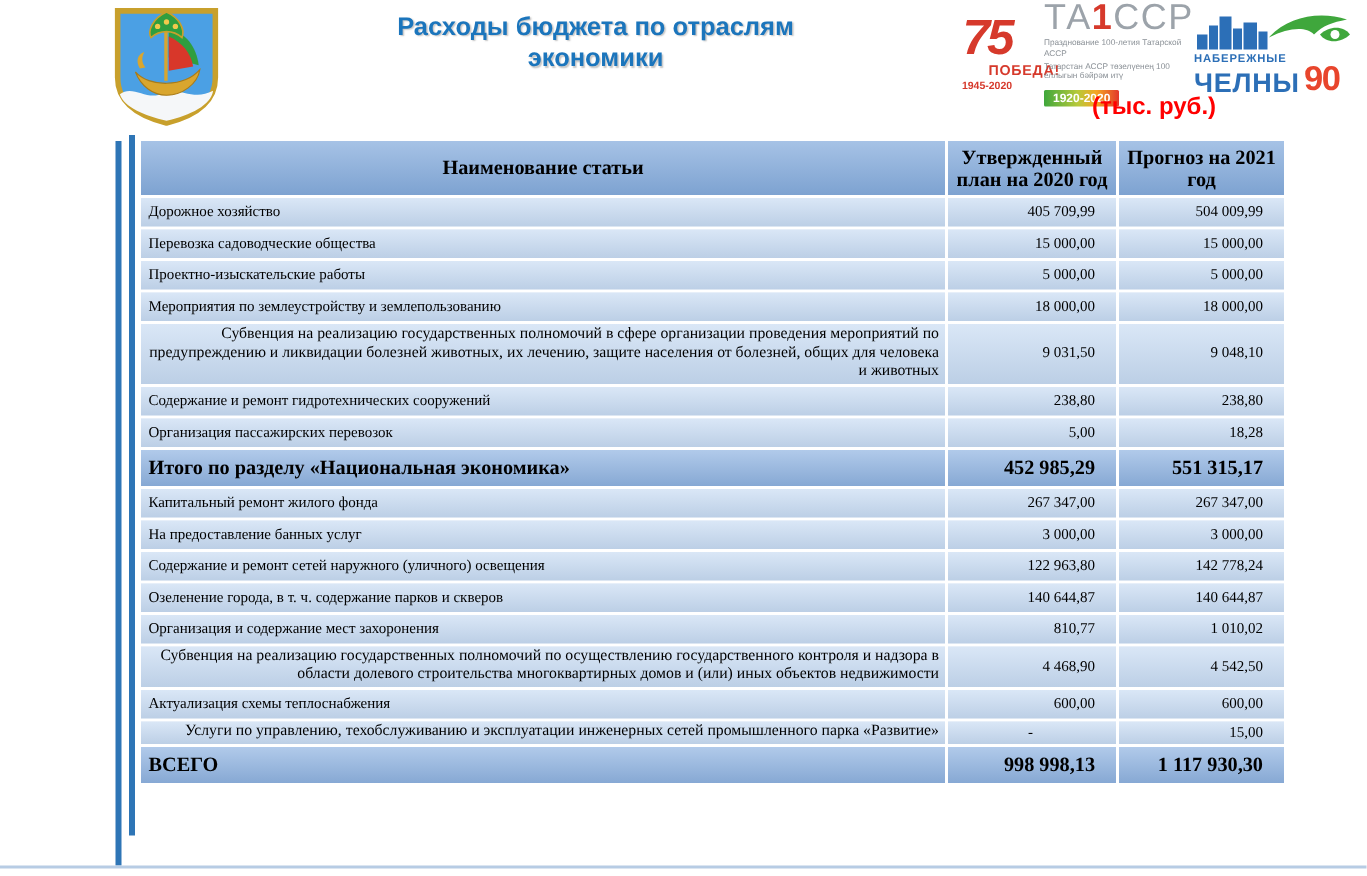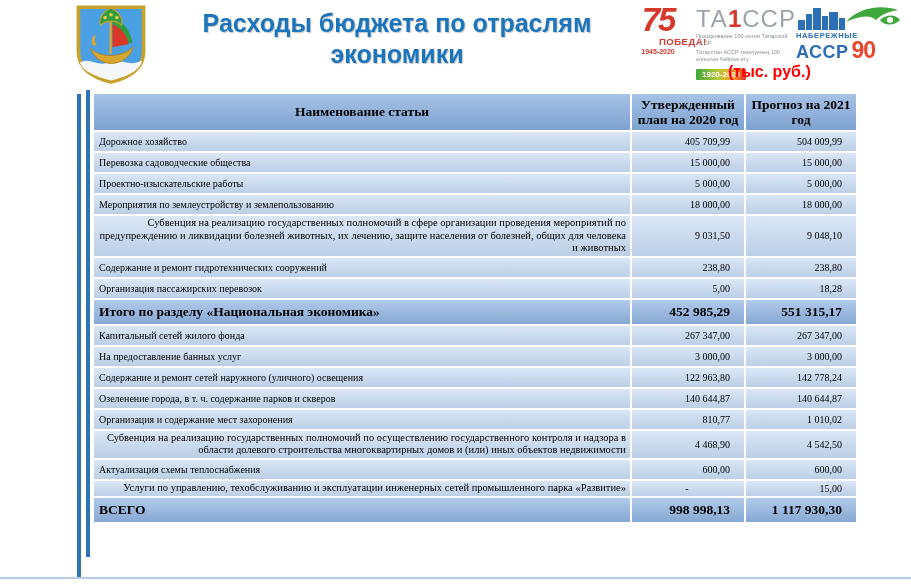--- a/index.html
+++ b/index.html
@@ -11,24 +11,24 @@
     --row-fill:#C6DAF2; --total-fill:#8FB3E1; --bar-blue:#2E75B6;
     --logo-red:#D6392B; --logo-green:#3FA73C; --chelny-blue:#2C6FB7; --tassr-gray:#9CA3AA;
   }
   .slide{position:absolute;inset:0;}
 
   
   .coat{position:absolute;left:74px;top:5px;width:74px;height:80px;}
   .page-title{
     position:absolute;left:163px;top:8px;width:468px;text-align:center;
     font-family:"Liberation Sans", sans-serif;font-weight:bold;
-    font-size:25px;line-height:1.22;color:var(--title-blue);
+    font-size:17px;line-height:1.22;color:var(--title-blue);
     text-shadow:1px 1px 1px rgba(110,110,110,.4);
   }
-  .logos{position:absolute;left:628px;top:4px;width:280px;height:62px;display:flex;gap:8px;align-items:flex-start;}
+  .logos{position:absolute;left:628px;top:4px;width:280px;height:62px;display:flex;gap:8px;align-items:center;}
 
   .logo-victory{width:60px;text-align:center;color:var(--logo-red);font-family:"Liberation Sans",sans-serif;}
   .v-num{font-size:33px;font-weight:bold;font-style:italic;line-height:0.95;letter-spacing:-2px;}
   .v-label{font-size:9.5px;font-weight:bold;letter-spacing:.5px;margin-top:1px;margin-left:31px;}
   .v-years{font-size:7px;font-weight:bold;margin-top:1px;}
 
   .logo-tassr{width:92px;font-family:"Liberation Sans",sans-serif;padding-top:3px;}
   .t-word{font-size:24px;line-height:1;color:var(--tassr-gray);letter-spacing:1px;font-weight:normal;}
   .t-word .t-red{color:var(--logo-red);font-weight:bold;}
   .t-small{font-size:5.5px;line-height:1.25;color:#8a9096;margin-top:2px;}
@@ -128,21 +128,21 @@
           <rect x="26" y="12" width="6" height="14"></rect>
           <rect x="33" y="8" width="9" height="18"></rect>
           <rect x="43" y="14" width="6" height="12"></rect>
         </g>
         <path d="M50,18 C62,4 84,0 102,6 C92,8 86,10 80,16 C74,10 62,12 50,18 Z" fill="#3FA73C"></path>
         <path d="M84,16 C90,10 100,10 104,16 C98,22 88,22 84,16 Z" fill="#3FA73C"></path>
         <circle cx="94" cy="16" r="3" fill="#ffffff"></circle>
       </svg>
       <div class="ch-line1">НАБЕРЕЖНЫЕ</div>
       <div class="ch-row">
-        <span class="ch-line2">АССР</span>
+        <span class="ch-line2">ЧЕЛНЫ</span>
         <span class="ch-num">90</span>
       </div>
     </div>
   </div>
 
   <div class="units-label">(тыс. руб.)</div>
 
   <div class="accent-bar bar-outer"></div>
   <div class="accent-bar bar-inner"></div>
   <div class="bottom-divider"></div>
@@ -195,21 +195,21 @@
           <td class="name">Организация пассажирских перевозок</td>
           <td class="num">5,00</td>
           <td class="num">18,28</td>
         </tr>
         <tr class="row-total">
           <td class="name">Итого по разделу  «Национальная экономика»</td>
           <td class="num">452 985,29</td>
           <td class="num">551 315,17</td>
         </tr>
         <tr class="row-data">
-          <td class="name">Капитальный сетей жилого фонда</td>
+          <td class="name">Капитальный ремонт жилого фонда</td>
           <td class="num">267 347,00</td>
           <td class="num">267 347,00</td>
         </tr>
         <tr class="row-data">
           <td class="name">На предоставление банных услуг</td>
           <td class="num">3 000,00</td>
           <td class="num">3 000,00</td>
         </tr>
         <tr class="row-data">
           <td class="name">Содержание и ремонт сетей наружного (уличного) освещения</td>

